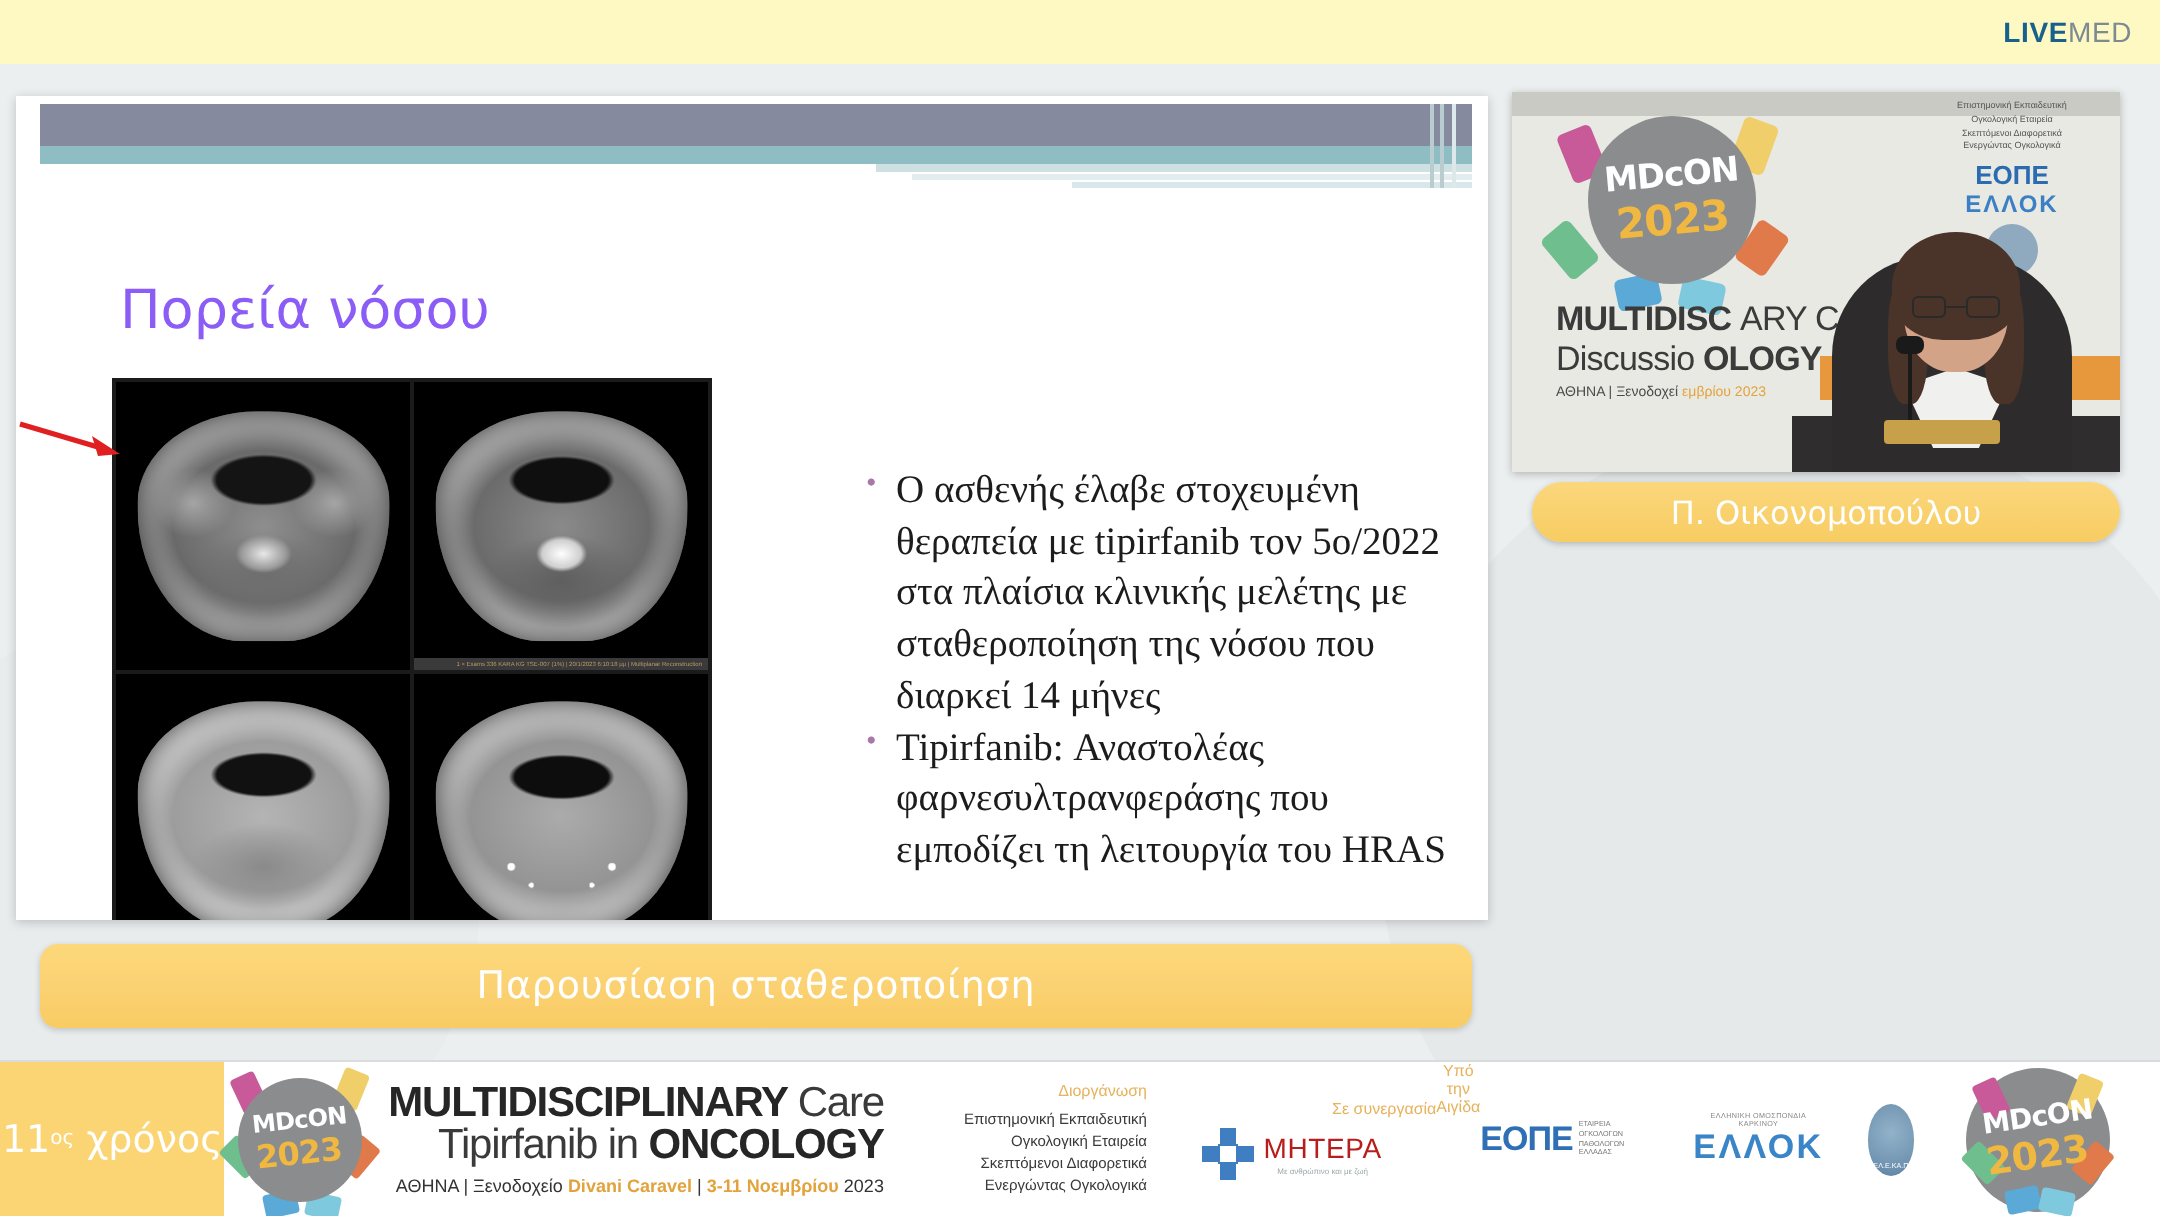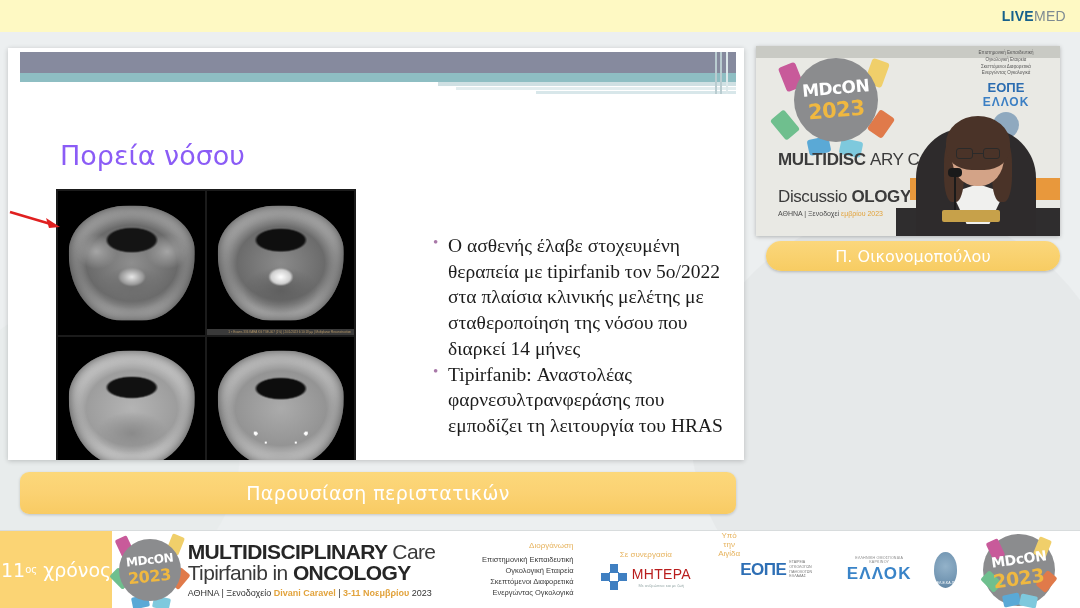--- a/index.html
+++ b/index.html
@@ -161,21 +161,21 @@
   .cb2{ left:112px; top:14px; width:18px; height:26px; background:#f0cf6a; transform:rotate(20deg);}
   .cb3{ left:20px; top:66px; width:18px; height:26px; background:#6fbf8e; transform:rotate(-40deg);}
   .cb4{ left:116px; top:66px; width:18px; height:24px; background:#e07a4a; transform:rotate(35deg);}
   .cb5{ left:52px; top:92px; width:22px; height:16px; background:#5aa9d6; transform:rotate(-12deg);}
   .cb6{ left:84px; top:94px; width:22px; height:16px; background:#7ec9dd; transform:rotate(12deg);}
 
   .vtext { position:absolute; left:22px; top:104px; width:230px;
            font-family:"Liberation Sans", sans-serif; color:#3b3b3b; }
   .vtext .l1 { font-size:17px; font-weight:bold; letter-spacing:-.4px; }
   .vtext .l1 .thin { font-weight:normal; }
-  .vtext .l2 { font-size:17px; letter-spacing:-.4px;margin-top:17px; }
+  .vtext .l2 { font-size:17px; letter-spacing:-.4px; }
   .vtext .l2 .bold { font-weight:bold; }
   .vtext .l3 { font-size:7px; margin-top:3px; color:#4a4a4a; }
   .vtext .l3 .or { color:#e2a33c; }
 
   .vright { position:absolute; right:6px; top:4px; width:96px; text-align:center;
             font-family:"Liberation Sans", sans-serif; }
   .vright .tiny { font-size:4.5px; color:#555; line-height:1.5; }
   .vright .eope { font-size:13px; font-weight:bold; color:#2b6cb0; margin-top:3px;}
   .vright .ellok { font-size:12px; font-weight:bold; color:#3b7fc4; letter-spacing:1px;}
   .vright .elekap { width:26px;height:26px;border-radius:50%;background:#8fa9bf;margin:3px auto 0;}
@@ -257,34 +257,34 @@
   .badge .a { color:#fff; font-weight:bold; font-size:12px; letter-spacing:-.4px; transform:rotate(-6deg);}
   .badge .b { color:#f0b840; font-weight:bold; font-size:16px; letter-spacing:-.4px; transform:rotate(-6deg);}
   .pblob { position:absolute; border-radius:2px; }
   .pb1{ left:6px; top:6px; width:13px;height:19px;background:#c85a9a;transform:rotate(-25deg);}
   .pb2{ right:6px; top:4px; width:13px;height:19px;background:#f0cf6a;transform:rotate(22deg);}
   .pb3{ left:2px; top:38px; width:13px;height:19px;background:#6fbf8e;transform:rotate(-45deg);}
   .pb4{ right:2px; top:38px;width:13px;height:19px;background:#e07a4a;transform:rotate(40deg);}
   .pb5{ left:20px; bottom:0px; width:17px;height:12px;background:#5aa9d6;transform:rotate(-12deg);}
   .pb6{ right:18px; bottom:-1px; width:17px;height:12px;background:#7ec9dd;transform:rotate(12deg);}
 
-  .f-title { width:290px; display:flex; flex-direction:column; justify-content:center; }
+  .f-title { width:290px; display:flex; flex-direction:column; justify-content:center;align-items:flex-end; }
   .f-title .t1 { font-size:21px; font-weight:bold; color:#262626; letter-spacing:-.6px; line-height:1.02;}
   .f-title .t1 .thin { font-weight:normal; color:#3a3a3a; }
   .f-title .t2 { font-size:21px; color:#3a3a3a; letter-spacing:-.6px; line-height:1.02;}
   .f-title .t2 .bold { font-weight:bold; color:#262626; }
   .f-title .t3 { font-size:9px; color:#333; margin-top:5px; }
   .f-title .t3 .or { color:#e2a33c; font-weight:bold;margin-top:48px; }
 
   .f-org { width:150px; text-align:right; display:flex; flex-direction:column; justify-content:center;}
   .f-org .h { font-size:8px; color:#e6b25c; margin-bottom:4px; }
   .f-org .l { font-size:7.5px; color:#3a3a3a; line-height:1.5; }
 
   .f-coop { width:165px; text-align:center; display:flex; flex-direction:column; justify-content:center;}
-  .f-coop .h { font-size:8px; color:#e6b25c; margin-bottom:5px; }
+  .f-coop .h { font-size:8px; color:#e6b25c; margin-bottom:5px;text-align:right; }
   .f-coop .logo { display:flex; align-items:center; justify-content:center; gap:5px; }
   .cross { position:relative; width:26px; height:26px; }
   .cross i { position:absolute; background:#3f7fc1; }
   .cross i.h { left:0; top:9px; width:26px; height:8px; }
   .cross i.v { left:9px; top:0; width:8px; height:26px; }
   .cross b { position:absolute; left:8px; top:8px; width:10px; height:10px; background:#fff;
              border:1px solid #3f7fc1; box-sizing:border-box;}
   .f-coop .nm { font-size:14px; font-weight:normal; color:#b91c1c; letter-spacing:.3px;}
   .f-coop .sub { font-size:4px; color:#9aa; margin-top:1px;}
 
@@ -356,21 +356,21 @@
       <polygon points="52,17 38,8 41,18" fill="#e02020"></polygon>
     </svg>
 
     <ul class="bullets">
       <li>Ο ασθενής έλαβε στοχευμένη θεραπεία με tipirfanib τον 5ο/2022 στα πλαίσια κλινικής μελέτης με σταθεροποίηση της νόσου που διαρκεί 14 μήνες</li>
       <li>Tipirfanib: Αναστολέας φαρνεσυλτρανφεράσης που εμποδίζει τη λειτουργία του HRAS</li>
     </ul>
   </div>
 
   <div class="banner">
-    <span>Παρουσίαση περιστατικών</span>
+    <span>Παρουσίαση σταθεροποίηση</span>
   </div>
 
   <div class="video">
     <div class="vbg"></div>
     <div class="vbg-top"></div>
 
     <div class="conf-blob cb1"></div>
     <div class="conf-blob cb2"></div>
     <div class="conf-blob cb3"></div>
     <div class="conf-blob cb4"></div>

